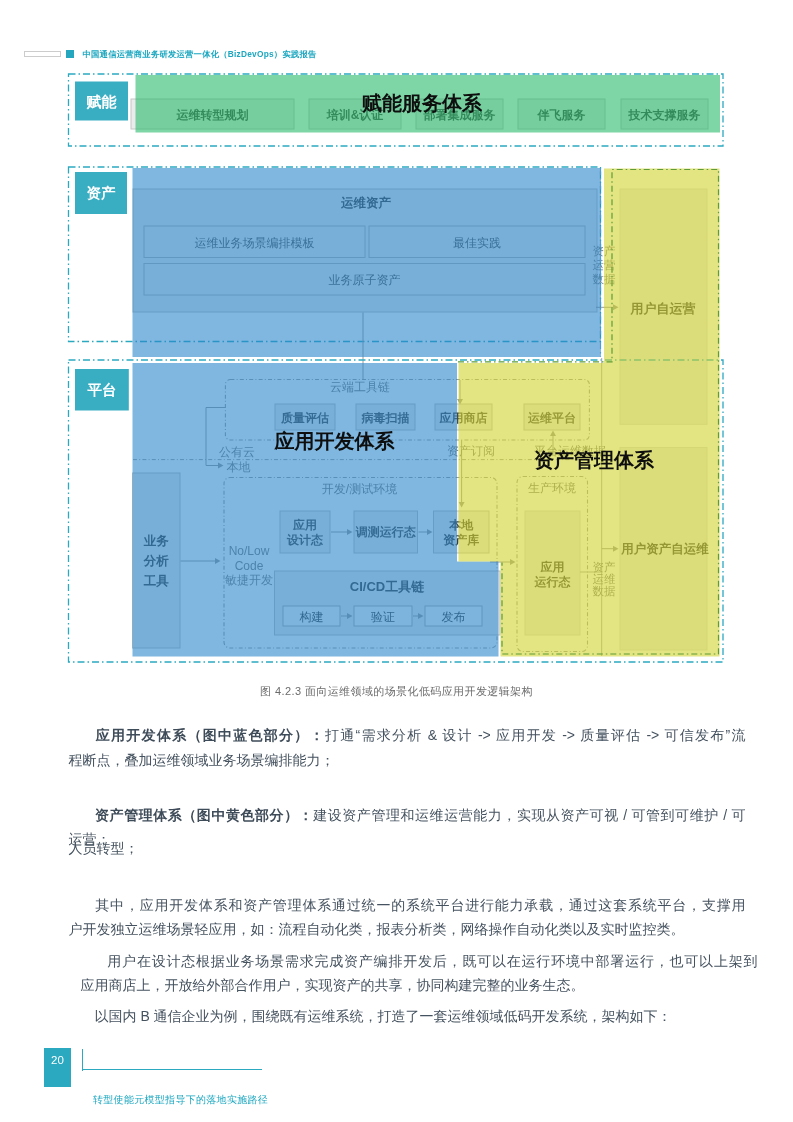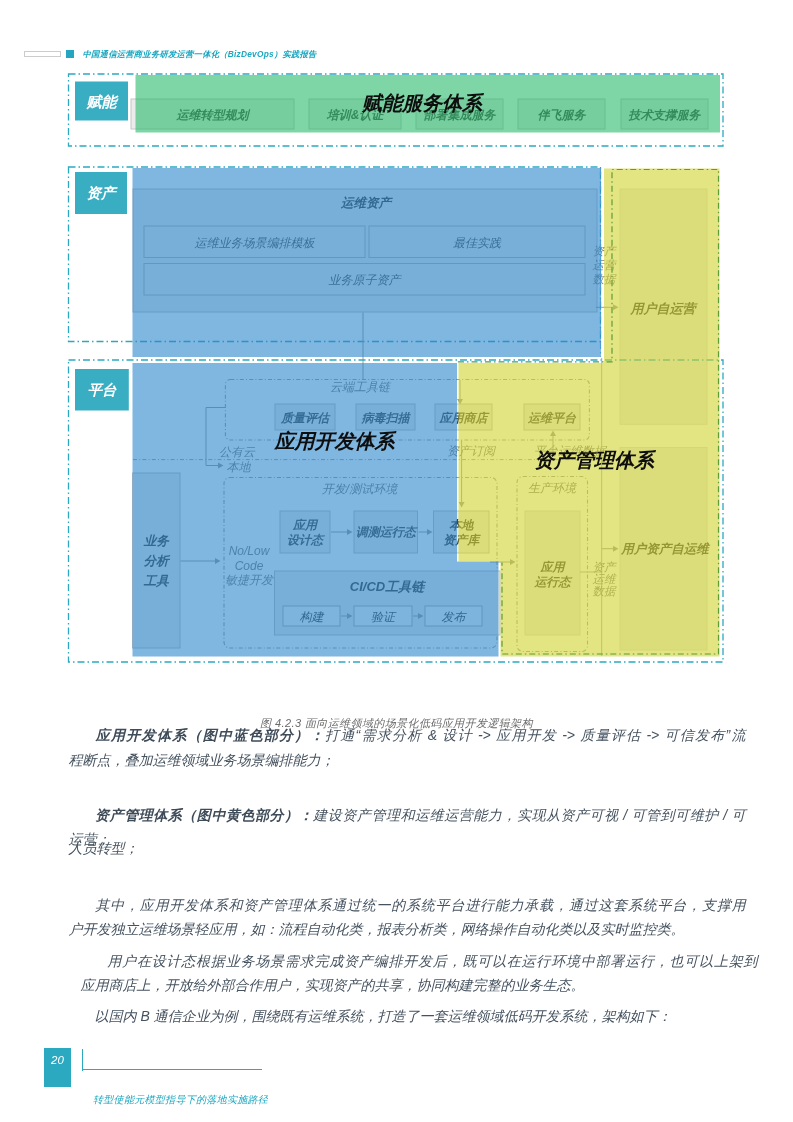--- a/index.html
+++ b/index.html
@@ -1,17 +1,17 @@
 <!DOCTYPE html>
 <html lang="zh"><head>
 <meta charset="utf-8">
 <style>
   html,body{margin:0;padding:0;}
   body{font-family:"Liberation Sans",sans-serif;}
-  .page{position:relative;width:793px;height:1122px;background:#ffffff;overflow:hidden;font-style:italic;}
+  .page{position:relative;width:793px;height:1122px;background:#ffffff;overflow:hidden;}
   .abs{position:absolute;}
   .para{position:absolute;left:68.5px;width:677px;font-size:14px;line-height:24.4px;color:#45525f;}
   .jl{text-align:justify;text-align-last:justify;}
   .para b{font-weight:700;color:#3e4b58;}
 </style>
 </head>
 <body>
 <div class="page">
 
   <div class="abs" style="left:23.9px;top:50.5px;width:35.4px;height:4.6px;border:1px solid #cccccc;"></div>
@@ -202,21 +202,21 @@
     <text x="101" y="193" font-size="14.5" font-weight="700" fill="#ffffff" text-anchor="middle" dominant-baseline="central">资产</text>
 
     <rect x="75" y="369" width="53.8" height="41.5" fill="#39aec3"></rect>
     <text x="101.9" y="390" font-size="14.5" font-weight="700" fill="#ffffff" text-anchor="middle" dominant-baseline="central">平台</text>
 
     <text x="334.5" y="441" font-size="20" font-weight="700" fill="#0e0e0e" text-anchor="middle" dominant-baseline="central">应用开发体系</text>
 
     <text x="594" y="460.2" font-size="20" font-weight="700" fill="#0e0e0e" text-anchor="middle" dominant-baseline="central">资产管理体系</text>
   </svg>
 
-  <div class="abs" style="left:0;top:716px;width:793px;text-align:center;font-size:11px;color:#6b6b6b;letter-spacing:0.4px;">图 4.2.3  面向运维领域的场景化低码应用开发逻辑架构</div>
+  <div class="abs" style="left:0;top:684px;width:793px;text-align:center;font-size:11px;color:#6b6b6b;letter-spacing:0.4px;">图 4.2.3  面向运维领域的场景化低码应用开发逻辑架构</div>
 
   <div class="para" style="top:723.4px;">
       <div class="jl"><span style="display:inline-block;width:26px;"></span><b>应用开发体系（图中蓝色部分）：</b>打通“需求分析 &amp; 设计 -&gt; 应用开发 -&gt; 质量评估 -&gt; 可信发布”流</div>
       <div>程断点，叠加运维领域业务场景编排能力；</div>
     </div>
 
   <div class="para" style="top:779.9px;margin-top:23px;">
       <div class="jl"><span style="display:inline-block;width:26px;"></span><b>资产管理体系（图中黄色部分）：</b>建设资产管理和运维运营能力，实现从资产可视 / 可管到可维护 / 可</div>
       <div>运营；</div>
     </div>

